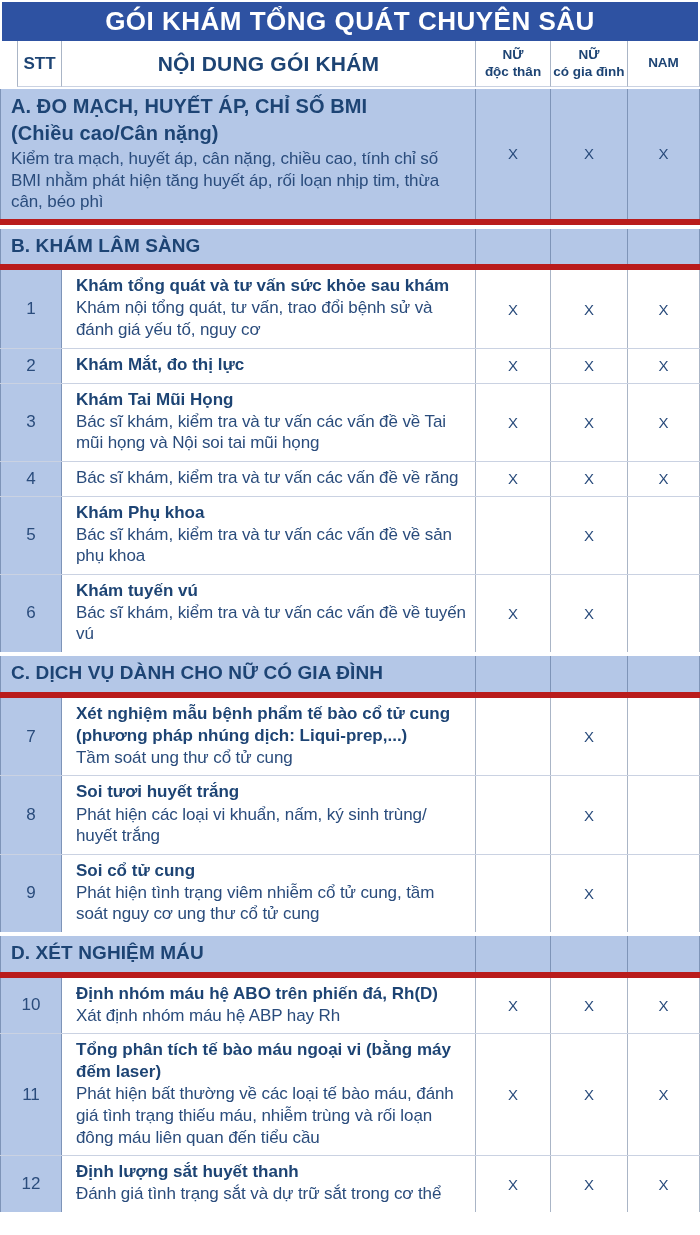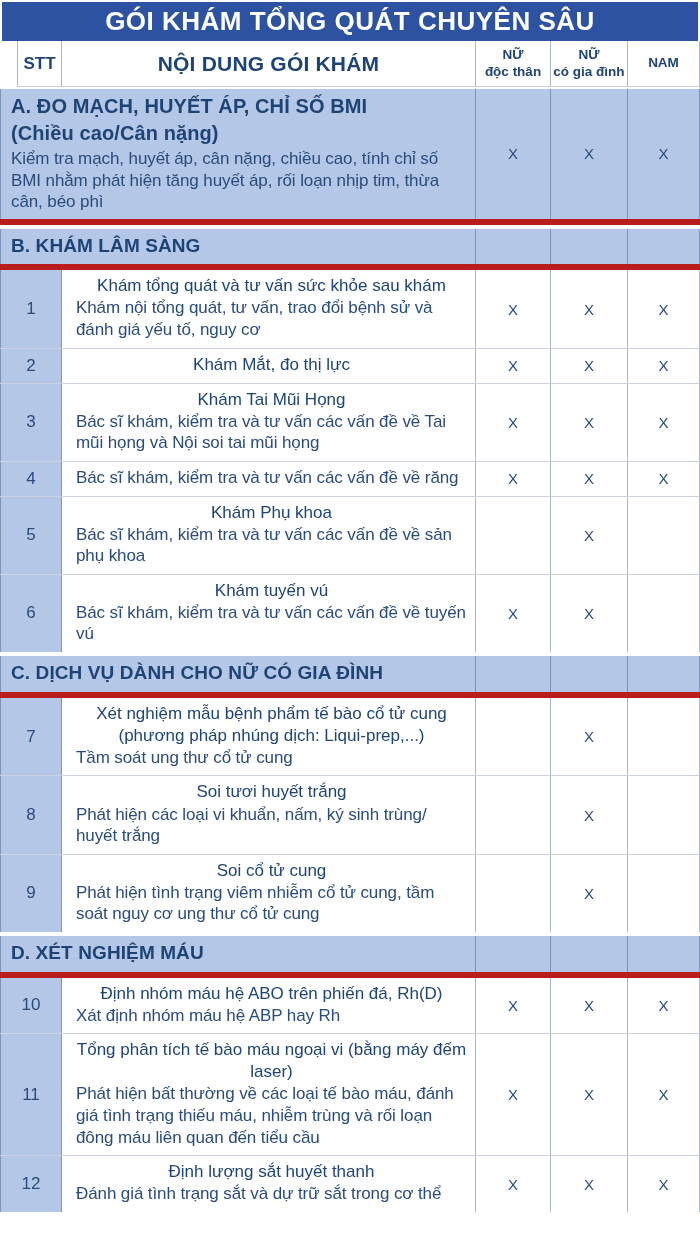--- a/index.html
+++ b/index.html
@@ -72,21 +72,21 @@
   .cell.body { padding: 5px 8px 7px 14px; background: #ffffff; }
   .cell.merged { grid-column: 1 / 3; padding: 4px 10px 6px 10px; }
   .cell.mark {
     display: flex; align-items: center; justify-content: center;
     font-size: 15px; color: var(--body-fg);
     text-transform: uppercase;
     background: #ffffff;
   }
   .row.section .cell.mark, .row.section-detail .cell.mark { background: var(--sec-bg); }
 
-  .item-title { font-weight: normal; font-size: 17px; color: var(--head-fg); line-height: 1.3; text-align: center; }
+  .item-title { font-weight: bold; font-size: 17px; color: var(--head-fg); line-height: 1.3; }
   .item-desc  { font-size: 17px; color: var(--body-fg); line-height: 1.27; letter-spacing: -0.1px; }
   .section-title {
     font-weight: bold; font-size: 19px; color: var(--head-fg);
     line-height: 1.35; white-space: pre-line; letter-spacing: 0.1px;
   }
   .row.section-detail .section-title { font-size: 20px; }
   .row.section-detail .item-desc { margin-top: 1px; }
 </style>
 </head>
 <body>

